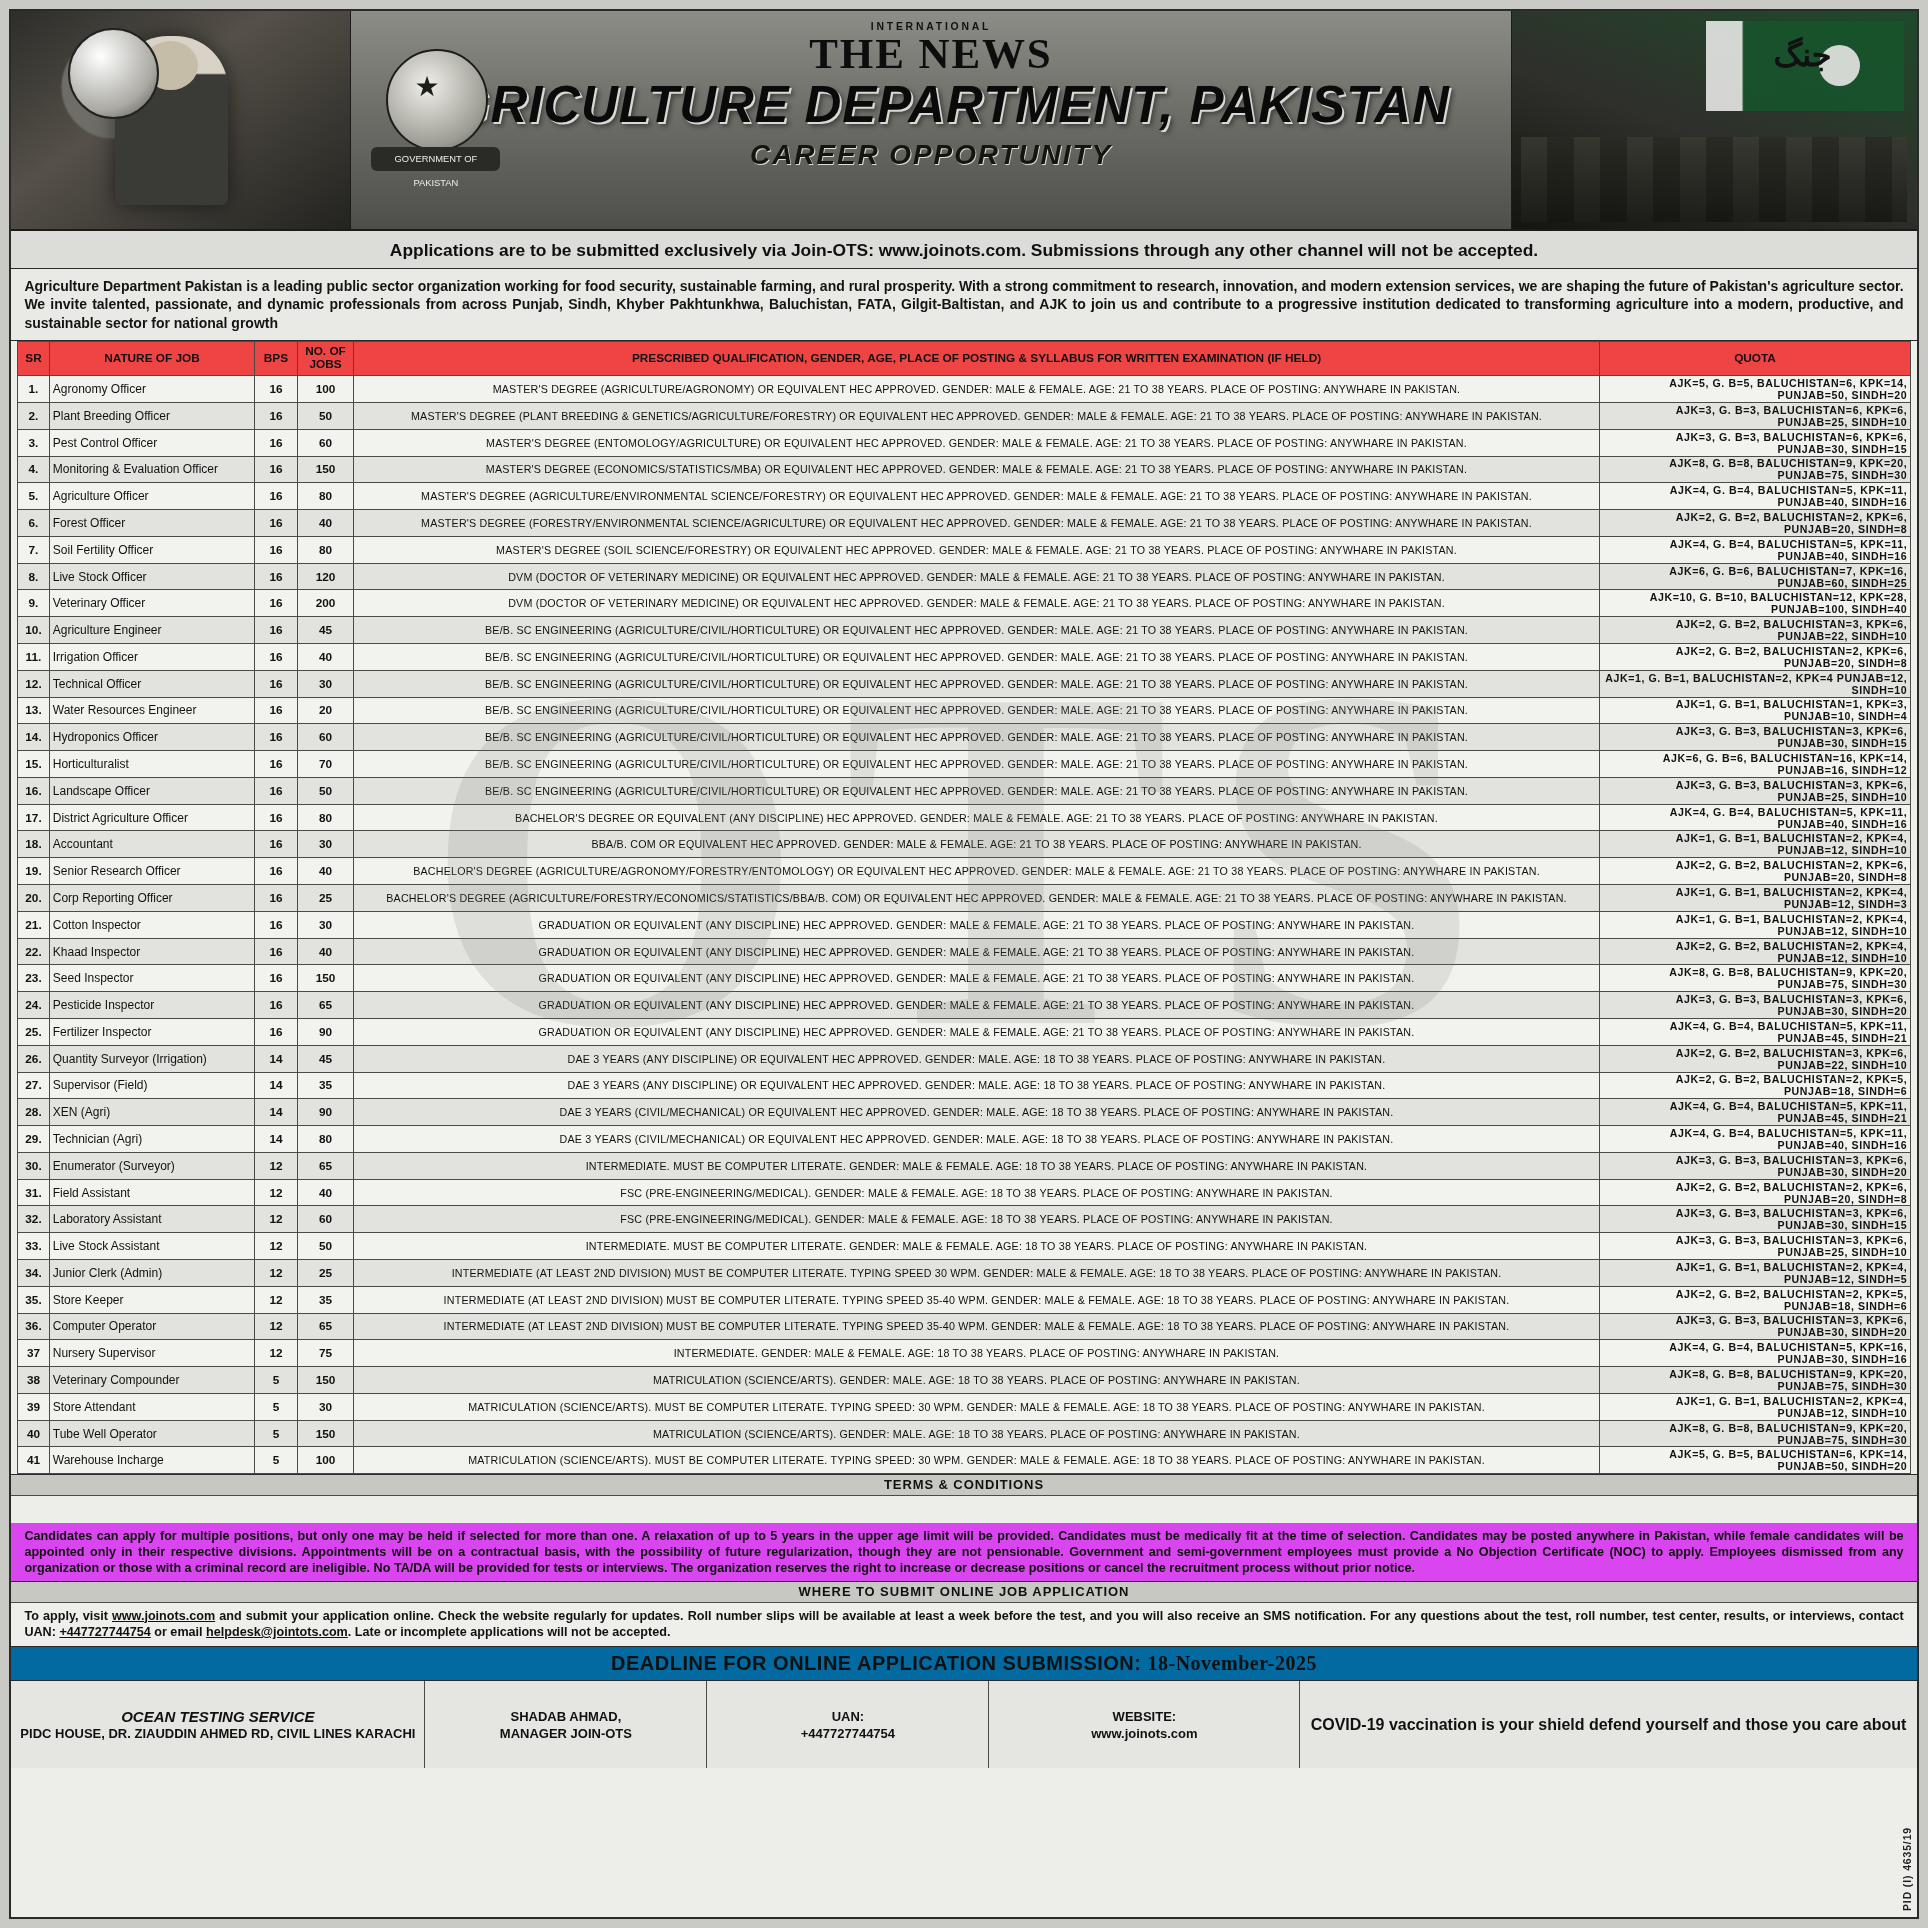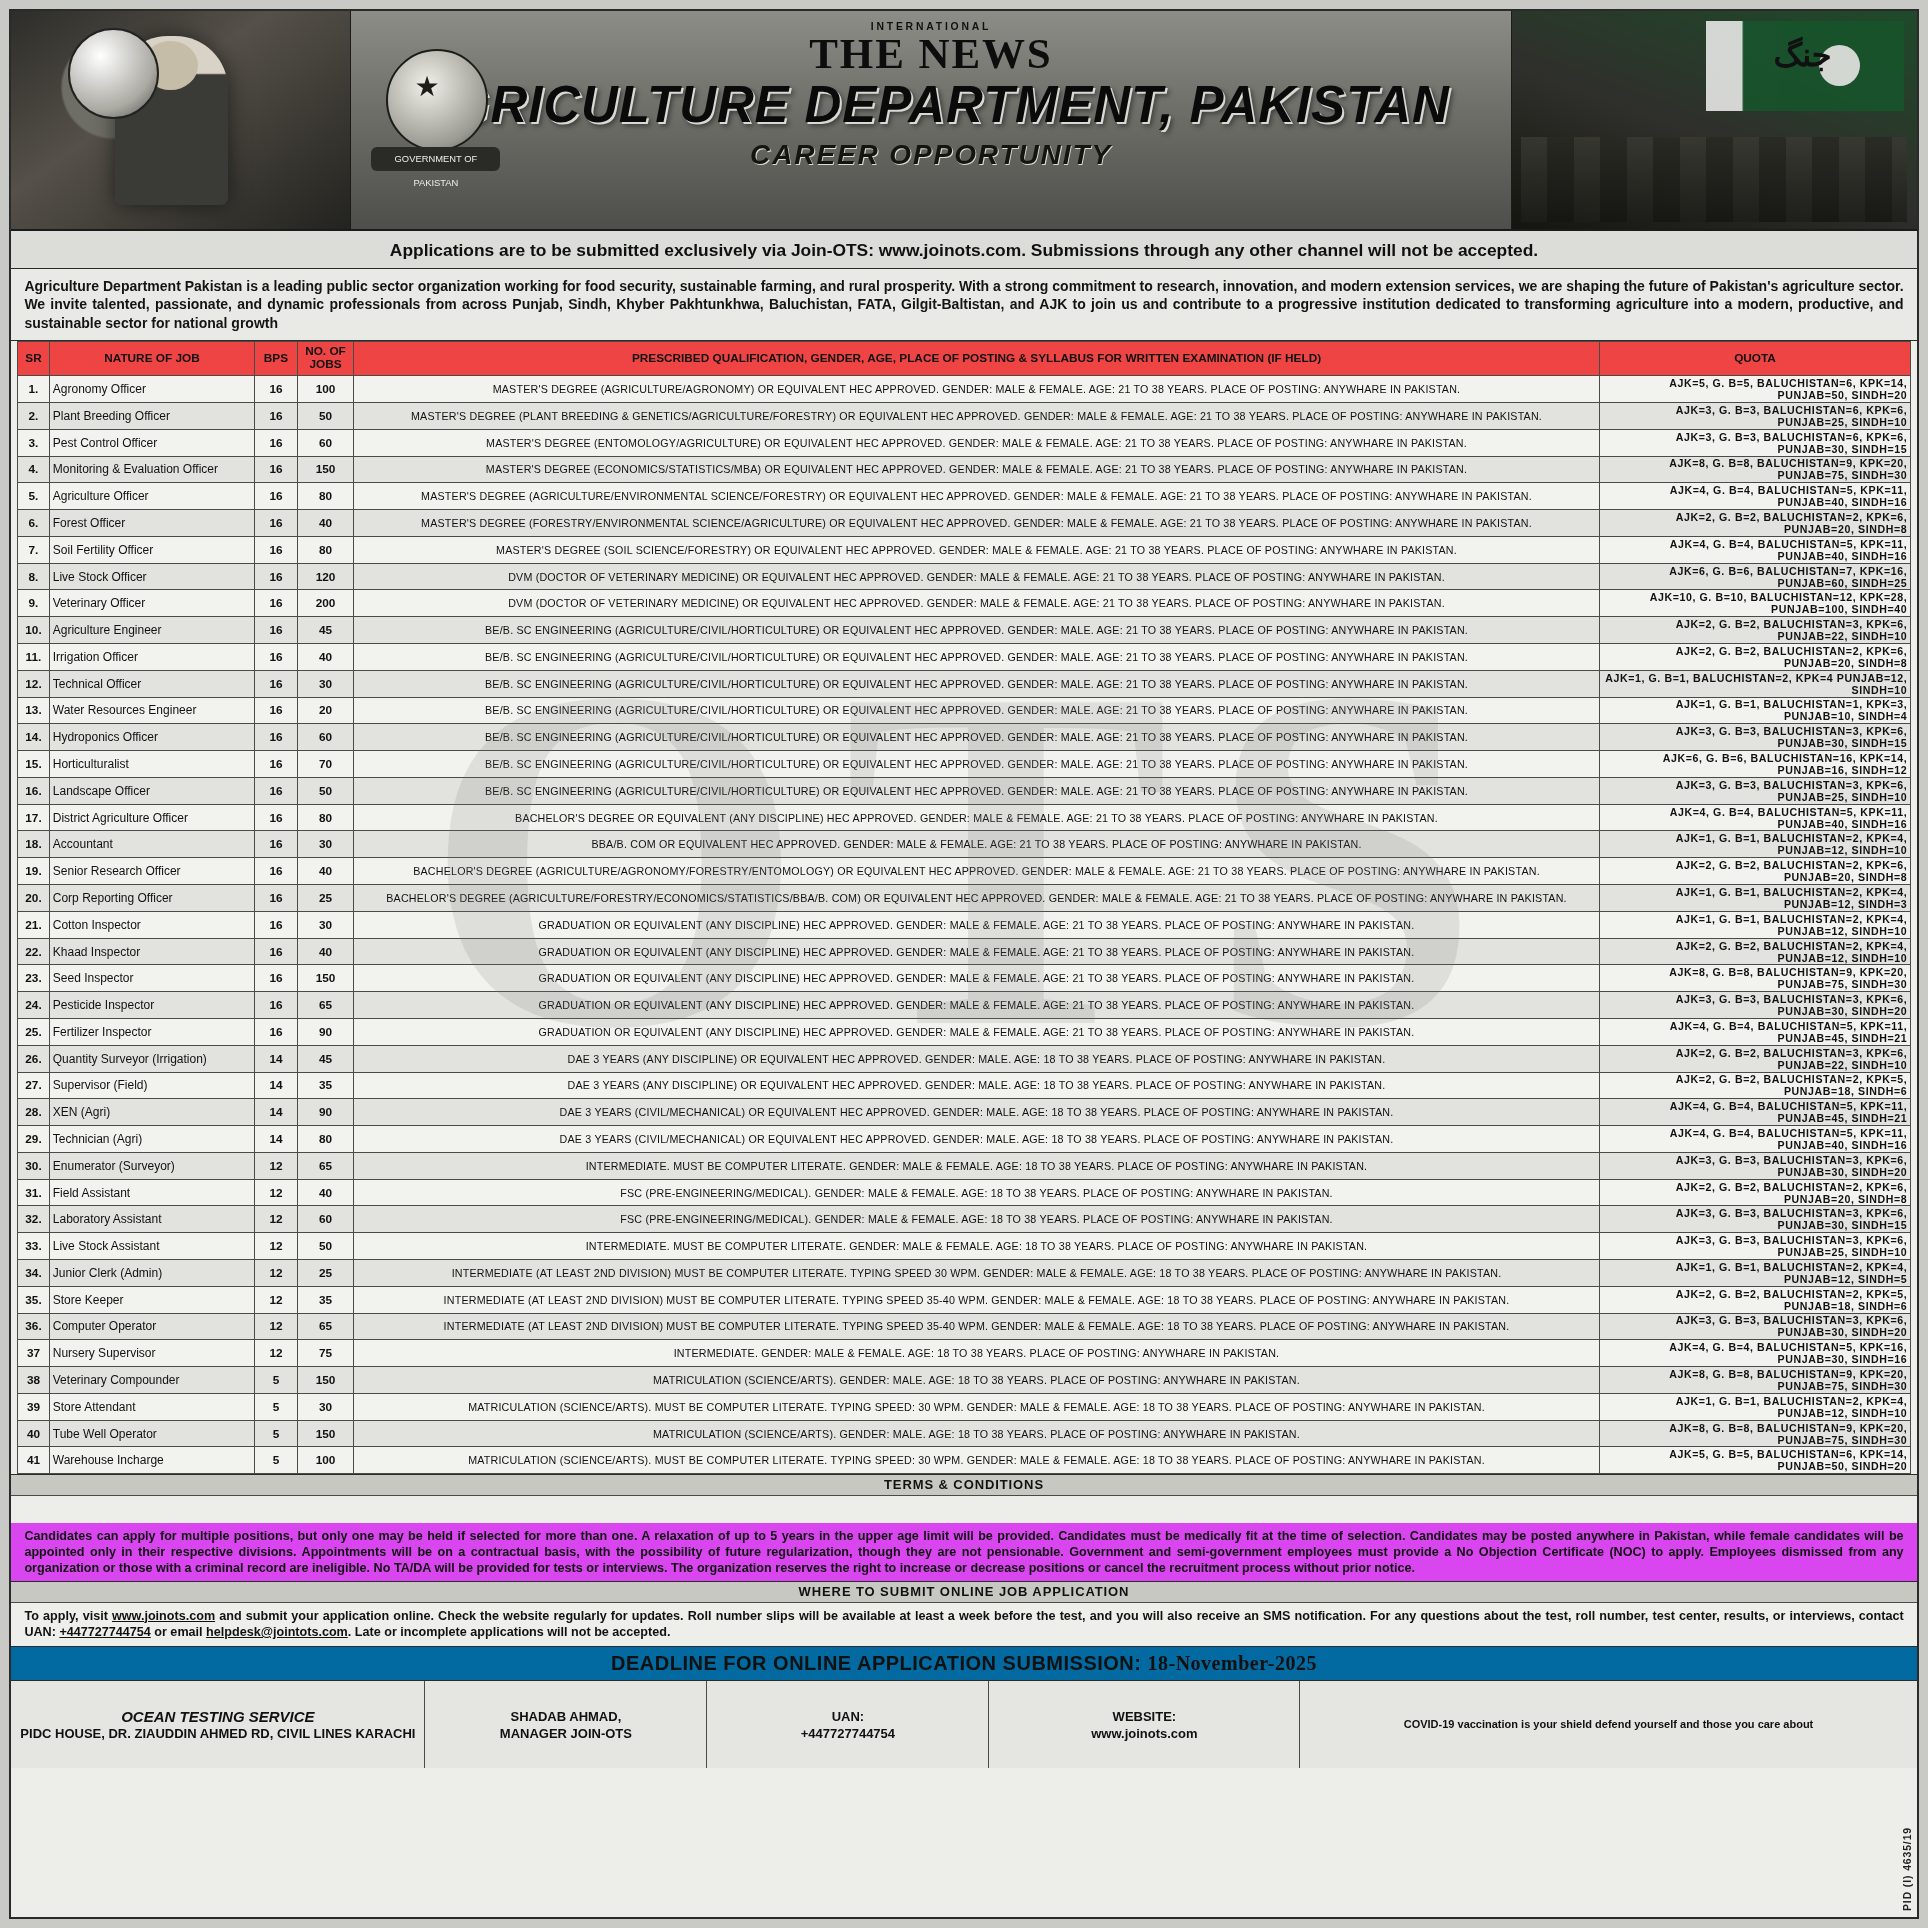--- a/index.html
+++ b/index.html
@@ -212,21 +212,21 @@
     text-align:center;
     font-size:13px;font-weight:bold;line-height:17px;
     padding:3.8px 7.5px;
     box-sizing:border-box;
   }
   .footcell:last-child{border-right:none;}
   .fc-name{flex:0 0 282px;}
   .fc-ots{flex:0 0 414px;}
   .fc-uan{flex:0 0 282px;}
   .fc-web{flex:0 0 311px;}
-  .fc-covid{font-size:11px;font-weight:bold;line-height:15px;text-align:right;}
+  .fc-covid{font-size:16px;font-weight:bold;line-height:15px;text-align:right;}
   .ots-title{font-style:italic;font-size:15px;}
   .pid{
     position:absolute;right:3.8px;bottom:5.6px;
     font-size:10.4px;font-weight:bold;
     writing-mode:vertical-rl;
     transform:rotate(180deg);
     letter-spacing:0.9px;
     color:#222;
   }
   .watermark{

